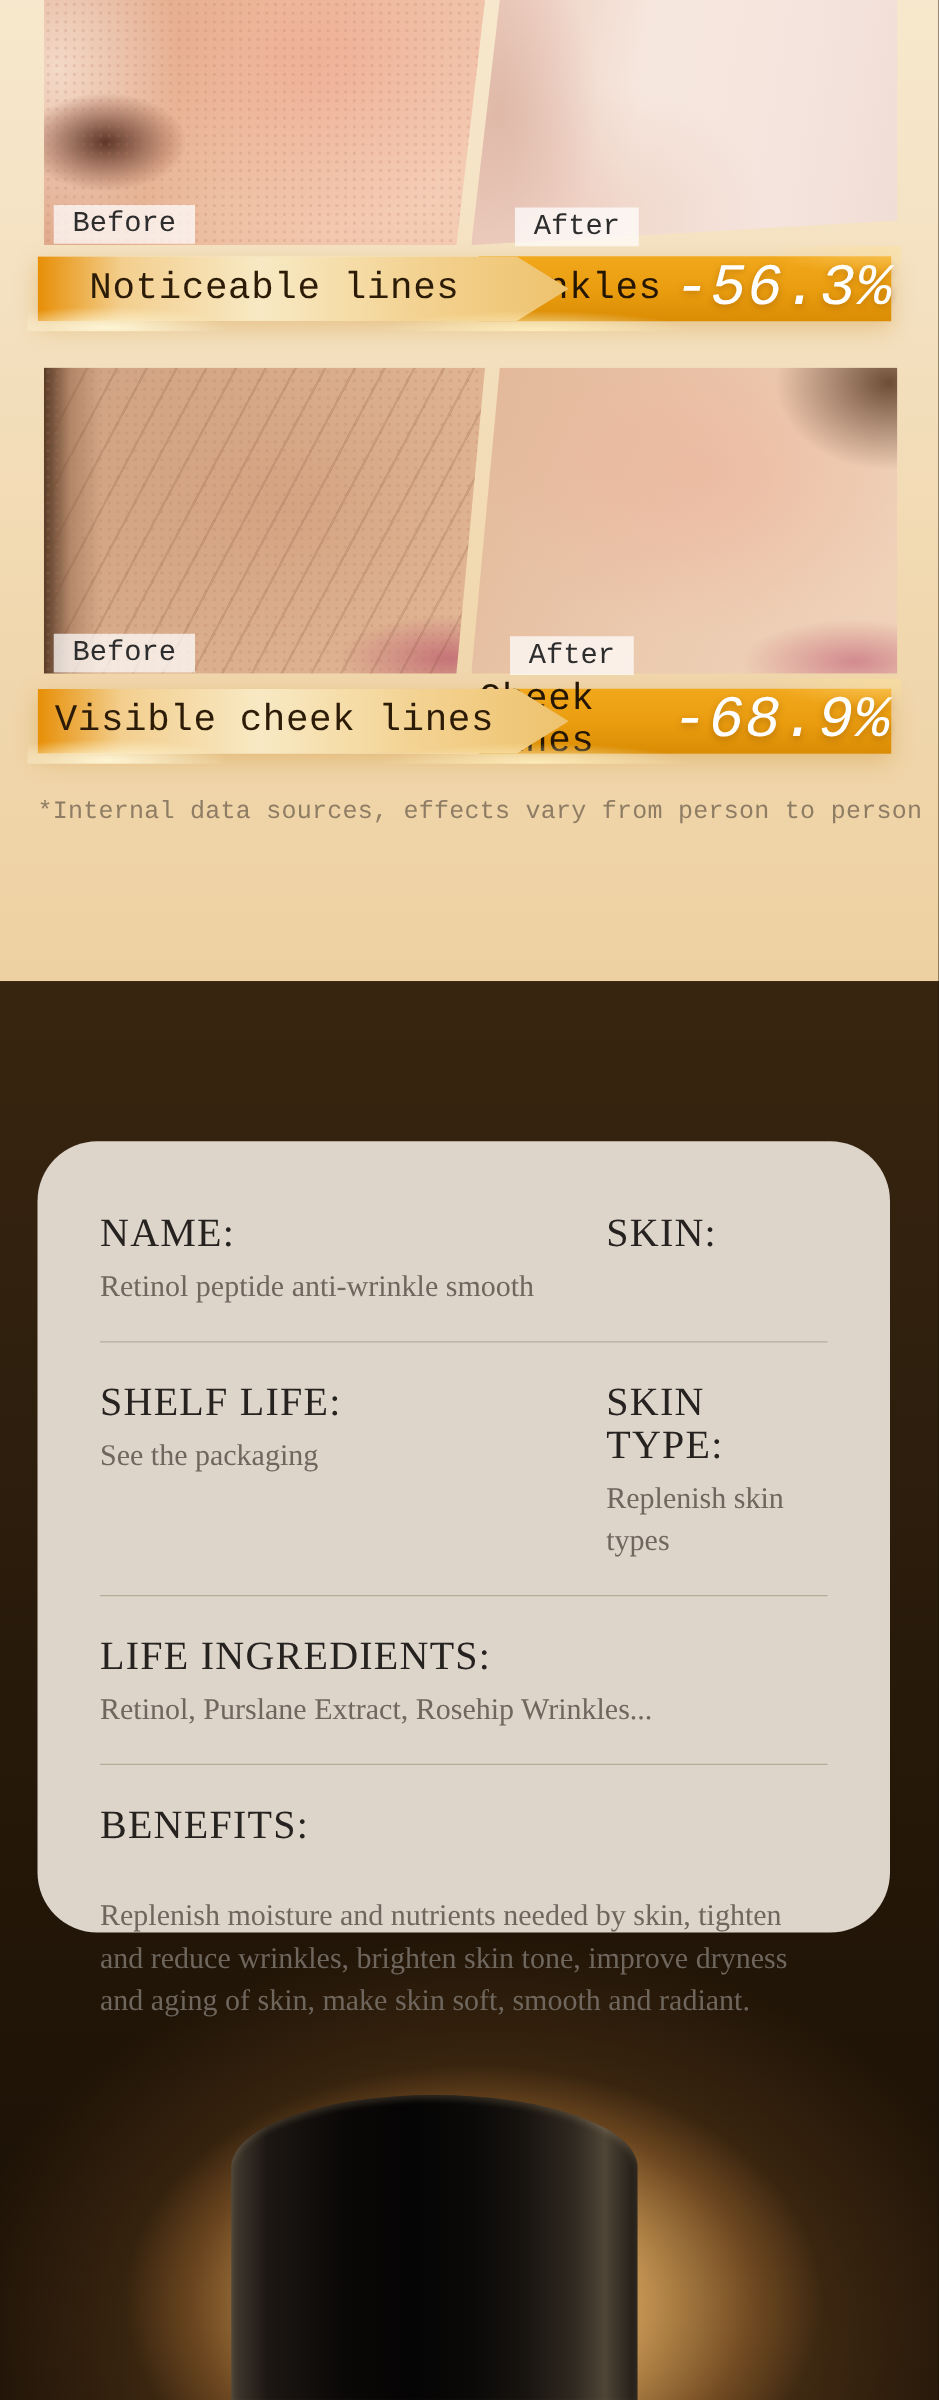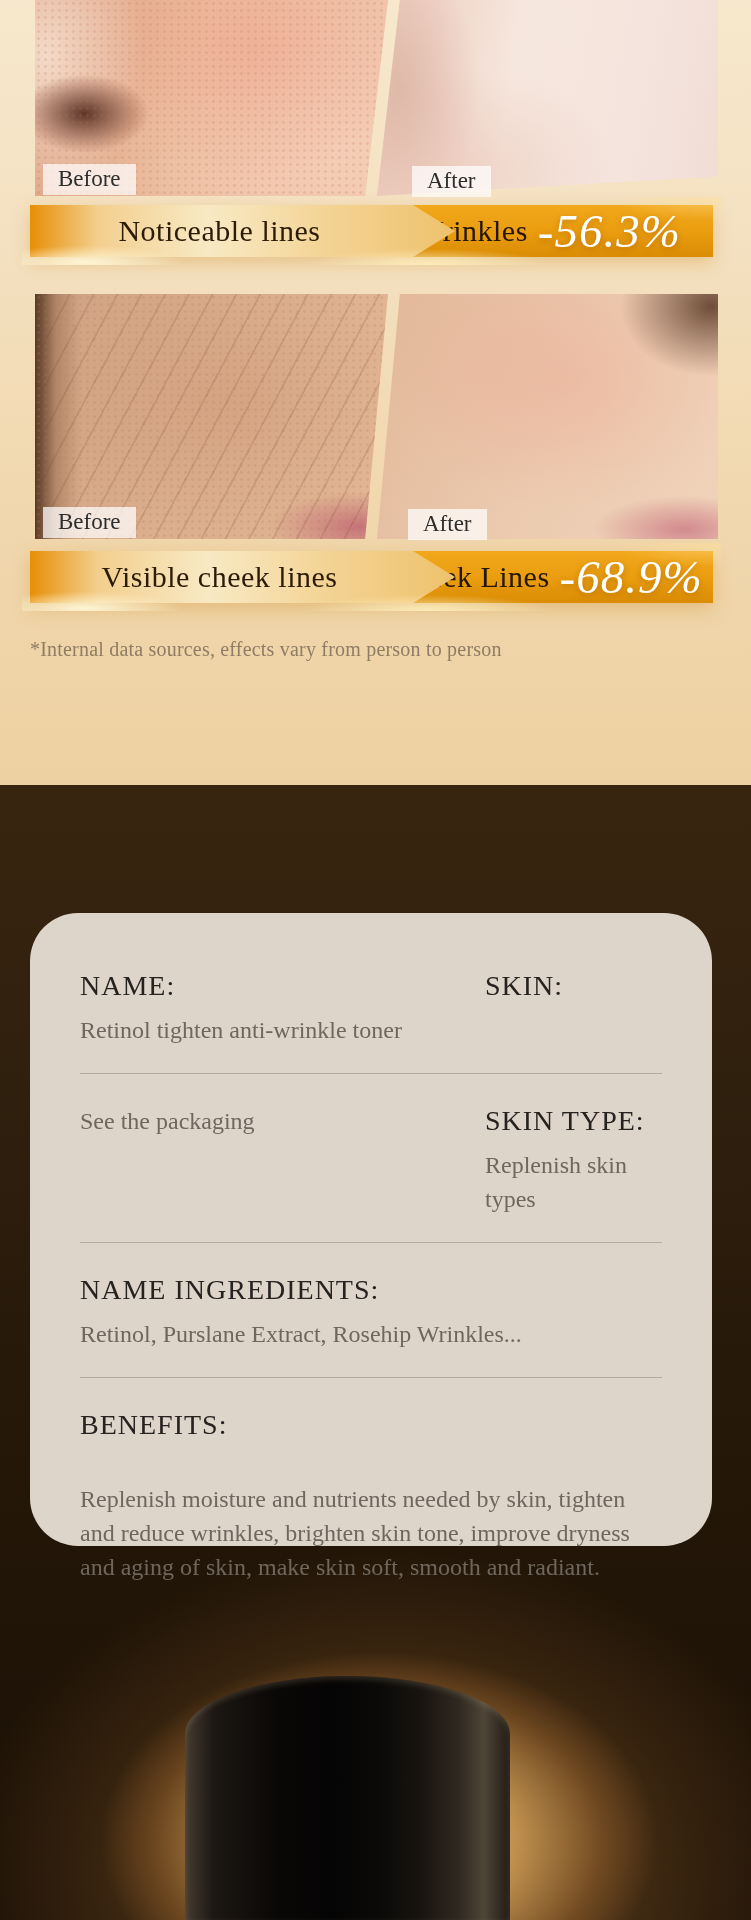--- a/index.html
+++ b/index.html
@@ -7,20 +7,21 @@
     width:751px;height:1920px;overflow:hidden;
     font-family:"Liberation Serif","DejaVu Serif",serif;
     background:#1a1006;
   }
   .page{position:relative;width:751px;height:1920px;}
 
   
   .light-section{
     position:absolute;left:0;top:0;width:751px;height:785px;
     background:linear-gradient(180deg,#f7e8cd 0%,#f4e1c1 30%,#f1d8af 62%,#edd1a2 100%);
+    font-family:Liberation Mono, monospace;
   }
 
   
   .photo{position:absolute;overflow:hidden;}
   .pores::after{
     content:"";position:absolute;inset:0;
     background-image:radial-gradient(rgba(186,118,90,.28) 1px,transparent 1.6px);
     background-size:7px 7px;opacity:.8;
   }
   .wrinkles::before{
@@ -116,21 +117,21 @@
   }
 
   
   .card{
     position:absolute;left:30px;top:128px;width:682px;height:633px;
     background:#ddd4ca;border-radius:48px;box-sizing:border-box;
     padding:56px 50px 40px;
   }
   .row2{display:grid;grid-template-columns:405px 1fr;}
   .field h3{
-    margin:0 0 10px;font-size:28px;font-weight:normal;
+    margin:0 0 10px;font-size:32px;font-weight:normal;
     color:#262220;letter-spacing:1px;line-height:34px;
   }
   .field p{margin:0;font-size:24px;color:#6f675e;line-height:34px;}
   .card hr{border:none;border-top:1px solid #b7ab9c;margin:26px 0 30px;}
   .benefits p{max-width:592px;margin-top:40px;}
 
   
   .bottle{
     position:absolute;left:185px;bottom:0;width:325px;height:244px;
     border-radius:163px 163px 0 0 / 58px 58px 0 0;
@@ -183,39 +184,40 @@
 
     <p class="disclaimer">*Internal data sources, effects vary from person to person</p>
   </section>
 
   <section class="dark-section">
 
     <div class="card">
       <div class="row2">
         <div class="field">
           <h3>NAME:</h3>
-          <p>Retinol tighten anti-wrinkle toner</p>
+          <p>Retinol peptide anti-wrinkle smooth</p>
         </div>
         <div class="field">
           <h3>SKIN:</h3>
         </div>
       </div>
       <hr>
       <div class="row2">
         <div class="field">
+          <h3>SHELF LIFE:</h3>
           <p>See the packaging</p>
         </div>
         <div class="field">
           <h3>SKIN TYPE:</h3>
           <p>Replenish skin types</p>
         </div>
       </div>
       <hr>
       <div class="field">
-        <h3>NAME INGREDIENTS:</h3>
+        <h3>LIFE INGREDIENTS:</h3>
         <p>Retinol, Purslane Extract, Rosehip Wrinkles...</p>
       </div>
       <hr>
       <div class="field benefits">
         <h3>BENEFITS:</h3>
         <p>Replenish moisture and nutrients needed by skin, tighten and reduce wrinkles, brighten skin tone, improve dryness and aging of skin, make skin soft, smooth and radiant.</p>
       </div>
     </div>
 
     <div class="bottle"></div>

